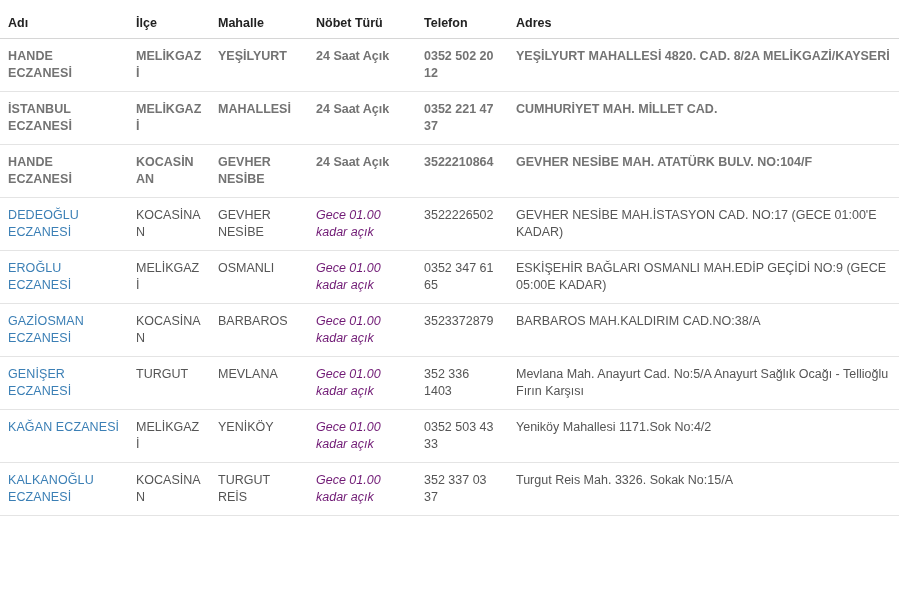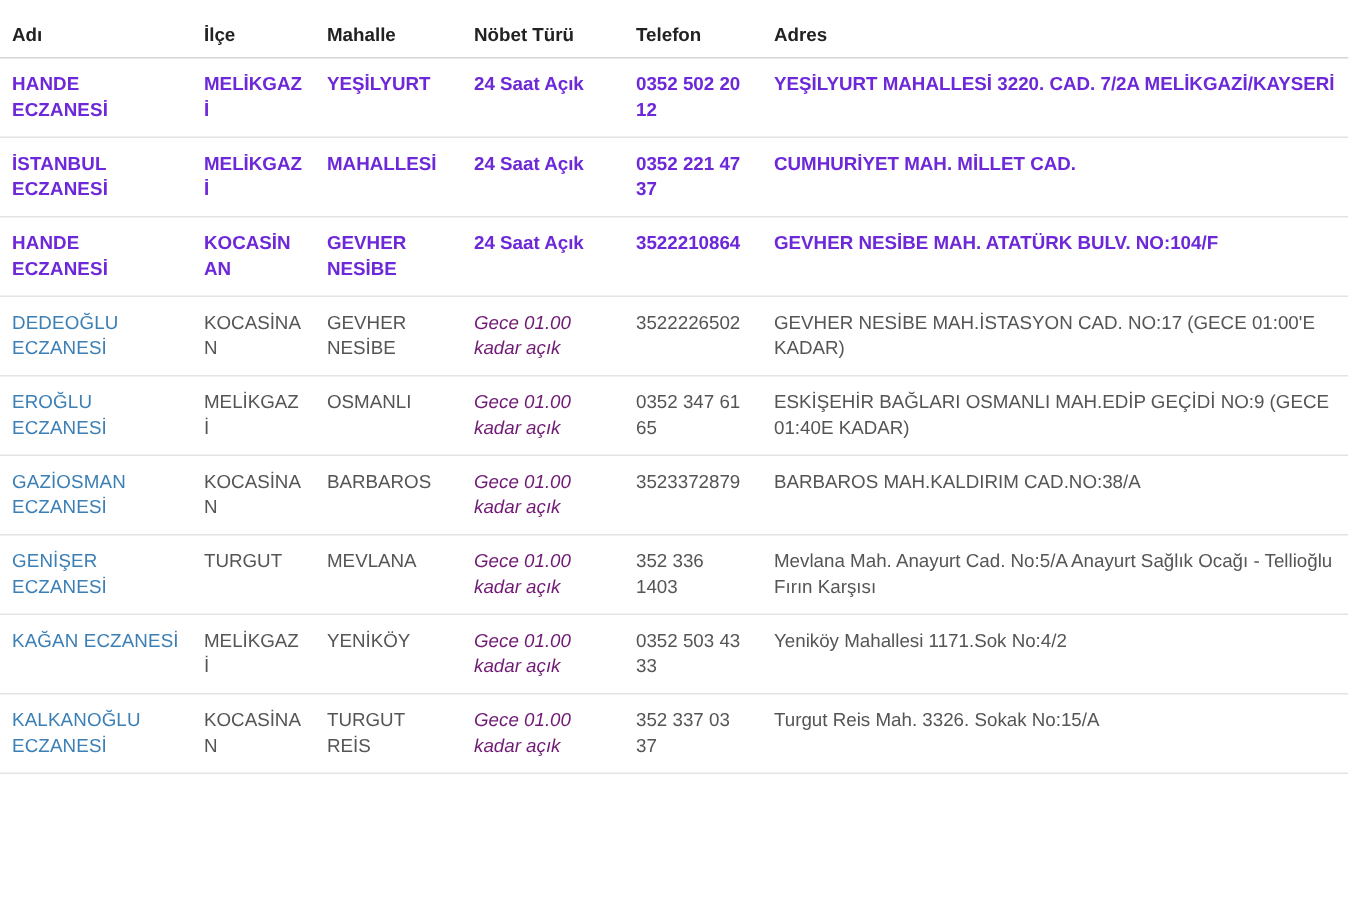--- a/index.html
+++ b/index.html
@@ -39,21 +39,21 @@
   }
   
   col.c-name   { width: 128px; }
   col.c-dist   { width: 82px;  }
   col.c-nbhd   { width: 98px;  }
   col.c-duty   { width: 108px; }
   col.c-phone  { width: 92px;  }
   col.c-addr   { width: 391px; }
 
   tr.open-24 td {
-    color: #6d28d9;
+    color: #737373;
     font-weight: bold;
   }
   tr.night td {
     color: #555555;
     font-weight: normal;
     margin-left: 44px;
   }
   tr.night td.cell-name {
     color: #3b7fb5;
   }
@@ -87,21 +87,21 @@
       <th>Adres</th>
     </tr>
   </thead>
   <tbody id="table-body">
       <tr class="open-24">
         <td class="cell-name">HANDE ECZANESİ</td>
         <td class="cell-dist">MELİKGAZİ</td>
         <td class="cell-nbhd">YEŞİLYURT</td>
         <td class="cell-duty">24 Saat Açık</td>
         <td class="cell-phone">0352 502 20 12</td>
-        <td class="cell-addr">YEŞİLYURT MAHALLESİ 3220. CAD. 7/2A MELİKGAZİ/KAYSERİ</td>
+        <td class="cell-addr">YEŞİLYURT MAHALLESİ 4820. CAD. 8/2A MELİKGAZİ/KAYSERİ</td>
       </tr>
       <tr class="open-24">
         <td class="cell-name">İSTANBUL ECZANESİ</td>
         <td class="cell-dist">MELİKGAZİ</td>
         <td class="cell-nbhd">MAHALLESİ</td>
         <td class="cell-duty">24 Saat Açık</td>
         <td class="cell-phone">0352 221 47 37</td>
         <td class="cell-addr">CUMHURİYET MAH. MİLLET CAD.</td>
       </tr>
       <tr class="open-24">
@@ -119,21 +119,21 @@
         <td class="cell-duty">Gece 01.00 kadar açık</td>
         <td class="cell-phone">3522226502</td>
         <td class="cell-addr">GEVHER NESİBE MAH.İSTASYON CAD. NO:17 (GECE 01:00'E KADAR)</td>
       </tr>
       <tr class="night">
         <td class="cell-name">EROĞLU ECZANESİ</td>
         <td class="cell-dist">MELİKGAZİ</td>
         <td class="cell-nbhd">OSMANLI</td>
         <td class="cell-duty">Gece 01.00 kadar açık</td>
         <td class="cell-phone">0352 347 61 65</td>
-        <td class="cell-addr">ESKİŞEHİR BAĞLARI OSMANLI MAH.EDİP GEÇİDİ NO:9 (GECE 01:40E KADAR)</td>
+        <td class="cell-addr">ESKİŞEHİR BAĞLARI OSMANLI MAH.EDİP GEÇİDİ NO:9 (GECE 05:00E KADAR)</td>
       </tr>
       <tr class="night">
         <td class="cell-name">GAZİOSMAN ECZANESİ</td>
         <td class="cell-dist">KOCASİNAN</td>
         <td class="cell-nbhd">BARBAROS</td>
         <td class="cell-duty">Gece 01.00 kadar açık</td>
         <td class="cell-phone">3523372879</td>
         <td class="cell-addr">BARBAROS MAH.KALDIRIM CAD.NO:38/A</td>
       </tr>
       <tr class="night">

